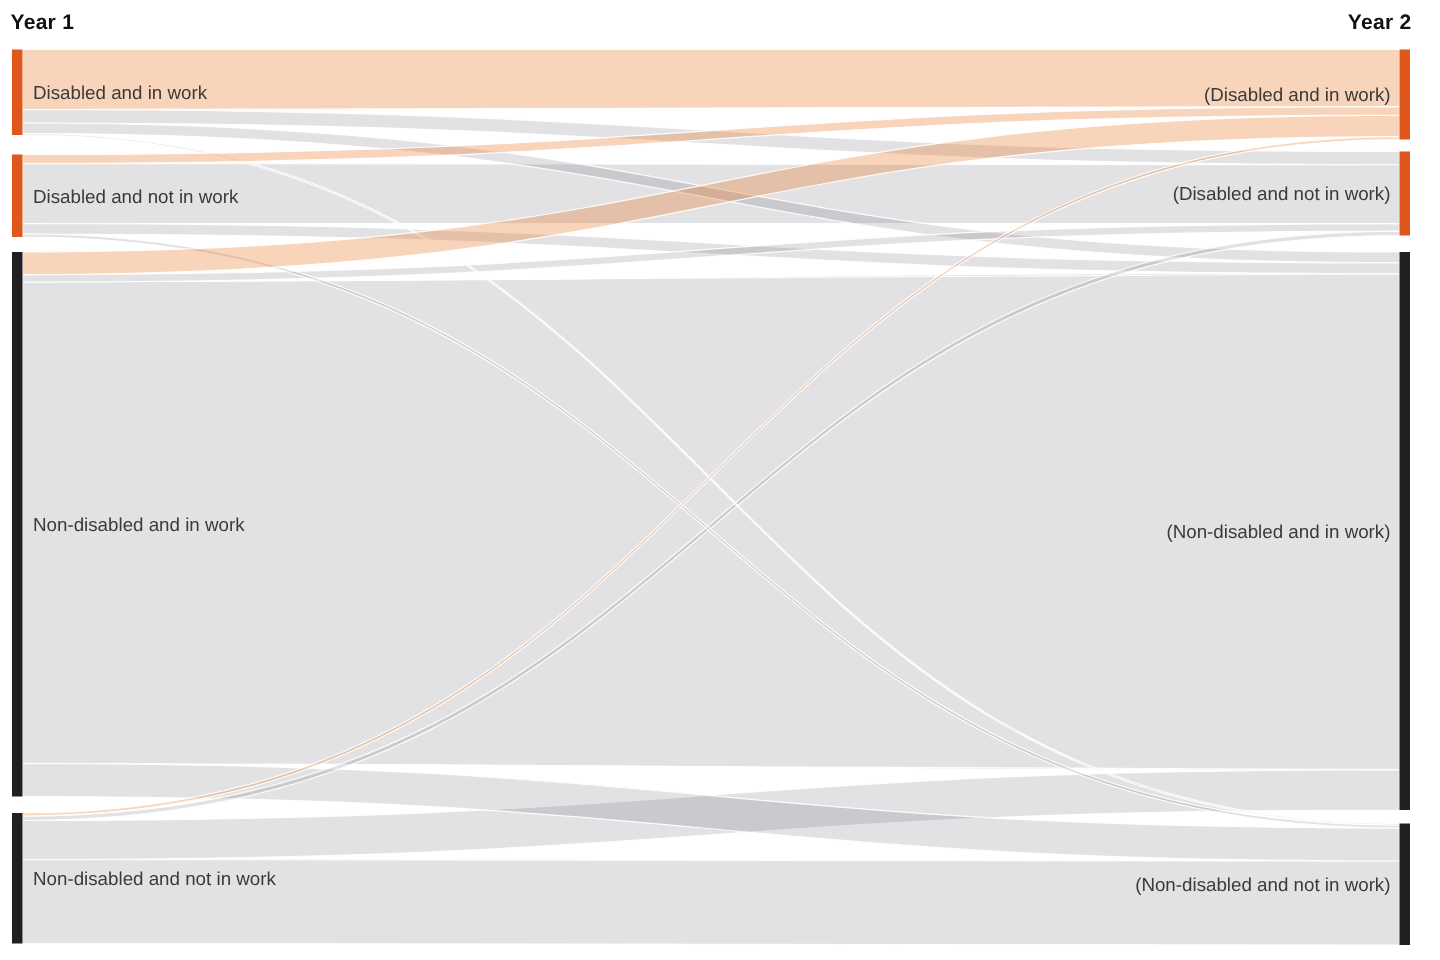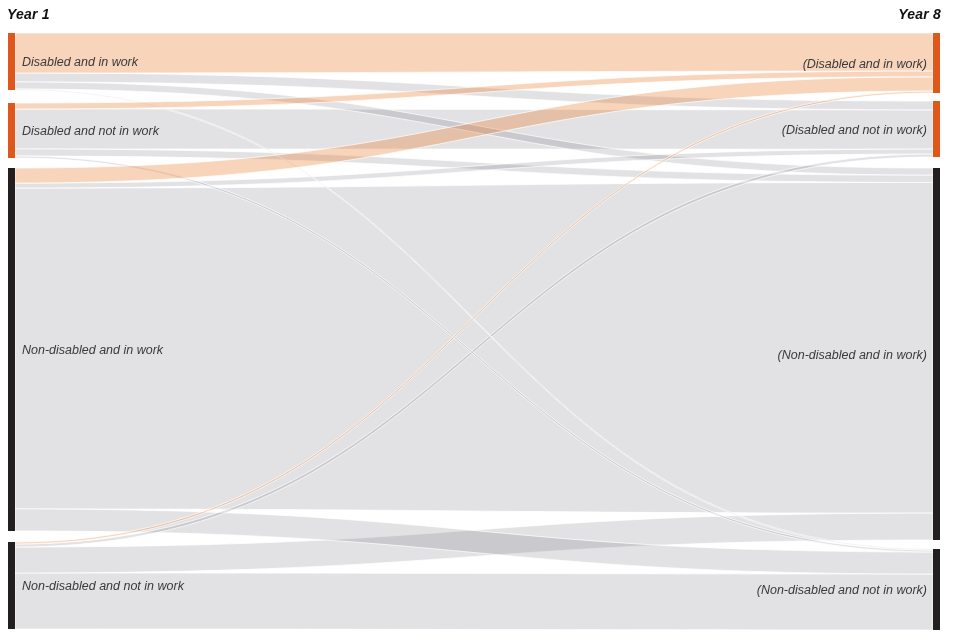--- a/index.html
+++ b/index.html
@@ -2,41 +2,41 @@
 <html><head>
 <meta charset="utf-8">
 <style>
   html, body {
     margin: 0; padding: 0;
     width: 960px; height: 640px;
     background: #ffffff;
     font-family: "Liberation Sans", sans-serif;
     overflow: hidden;
   }
-  .stage { position: relative; width: 960px; height: 640px; font-style: italic; }
+  .stage { position: relative; width: 960px; height: 640px; }
   .year-title {
     position: absolute; top: 6px;
     font-size: 14px; font-weight: bold; color: #111111;
     letter-spacing: 0.2px;
   }
   .year-title.left  { left: 7px; }
   .year-title.right { right: 19px; text-align: right; }
   svg { position: absolute; left: 0; top: 0; }
   text.node-label {
     font-family: "Liberation Sans", sans-serif;
     font-size: 12.5px;
     fill: #3a3a3a;
   }
 </style>
 </head>
 <body>
 
 <div class="stage">
   <div class="year-title left">Year 1</div>
-  <div class="year-title right">Year 8</div>
+  <div class="year-title right">Year 2</div>
   <svg id="sankey-svg" width="960" height="640" viewBox="0 0 960 640">
       <path d="M15,188.05524861878453 C474,188.05524861878453 474,182.4666666666667 933,182.4666666666667 L933,513.1333333333334 C474,513.1333333333334 474,508.939226519337 15,508.939226519337 Z" fill="#6E6C78" fill-opacity="0.2" stroke="#FFFFFF" stroke-width="0.8" stroke-opacity="0.9"></path>
       <path d="M15,573 C474,573 474,574 933,574 L933,630 C474,630 474,629 15,629 Z" fill="#6E6C78" fill-opacity="0.2" stroke="#FFFFFF" stroke-width="0.8" stroke-opacity="0.9"></path>
       <path d="M15,109 C474,109 474,109.84210526315789 933,109.84210526315789 L933,149.140350877193 C474,149.140350877193 474,149 15,149 Z" fill="#6E6C78" fill-opacity="0.2" stroke="#FFFFFF" stroke-width="0.8" stroke-opacity="0.9"></path>
       <path d="M15,547 C474,547 474,513.1333333333334 933,513.1333333333334 L933,540.0000000000001 C474,540.0000000000001 474,573 15,573 Z" fill="#6E6C78" fill-opacity="0.2" stroke="#FFFFFF" stroke-width="0.8" stroke-opacity="0.9"></path>
       <path d="M15,508.939226519337 C474,508.939226519337 474,552 933,552 L933,574 C474,574 474,531 15,531 Z" fill="#6E6C78" fill-opacity="0.2" stroke="#FFFFFF" stroke-width="0.8" stroke-opacity="0.9"></path>
       <path d="M15,73 C474,73 474,101 933,101 L933,109.84210526315789 C474,109.84210526315789 474,82 15,82 Z" fill="#6E6C78" fill-opacity="0.2" stroke="#FFFFFF" stroke-width="0.8" stroke-opacity="0.9"></path>
       <path d="M15,82 C474,82 474,168 933,168 L933,175.23333333333335 C474,175.23333333333335 474,89 15,89 Z" fill="#6E6C78" fill-opacity="0.2" stroke="#FFFFFF" stroke-width="0.8" stroke-opacity="0.9"></path>
       <path d="M15,149 C474,149 474,175.23333333333335 933,175.23333333333335 L933,182.4666666666667 C474,182.4666666666667 474,156 15,156 Z" fill="#6E6C78" fill-opacity="0.2" stroke="#FFFFFF" stroke-width="0.8" stroke-opacity="0.9"></path>
       <path d="M15,183.0414364640884 C474,183.0414364640884 474,149.140350877193 933,149.140350877193 L933,154.05263157894737 C474,154.05263157894737 474,188.05524861878453 15,188.05524861878453 Z" fill="#6E6C78" fill-opacity="0.2" stroke="#FFFFFF" stroke-width="0.8" stroke-opacity="0.9"></path>

